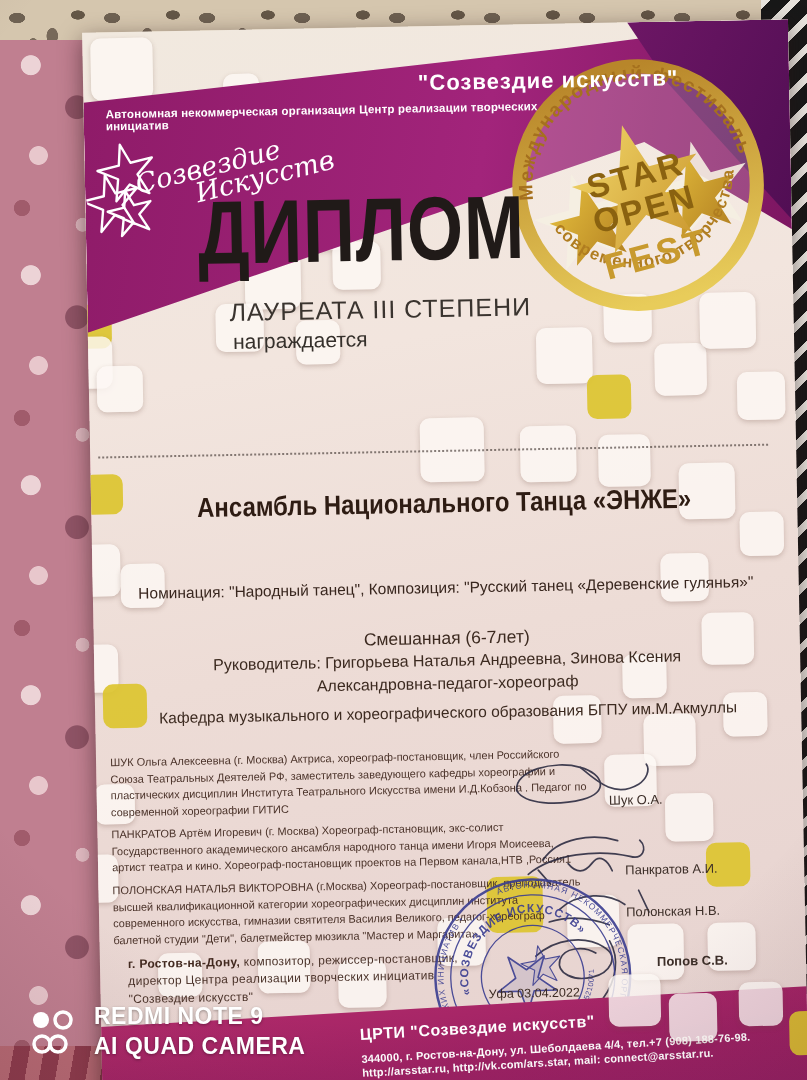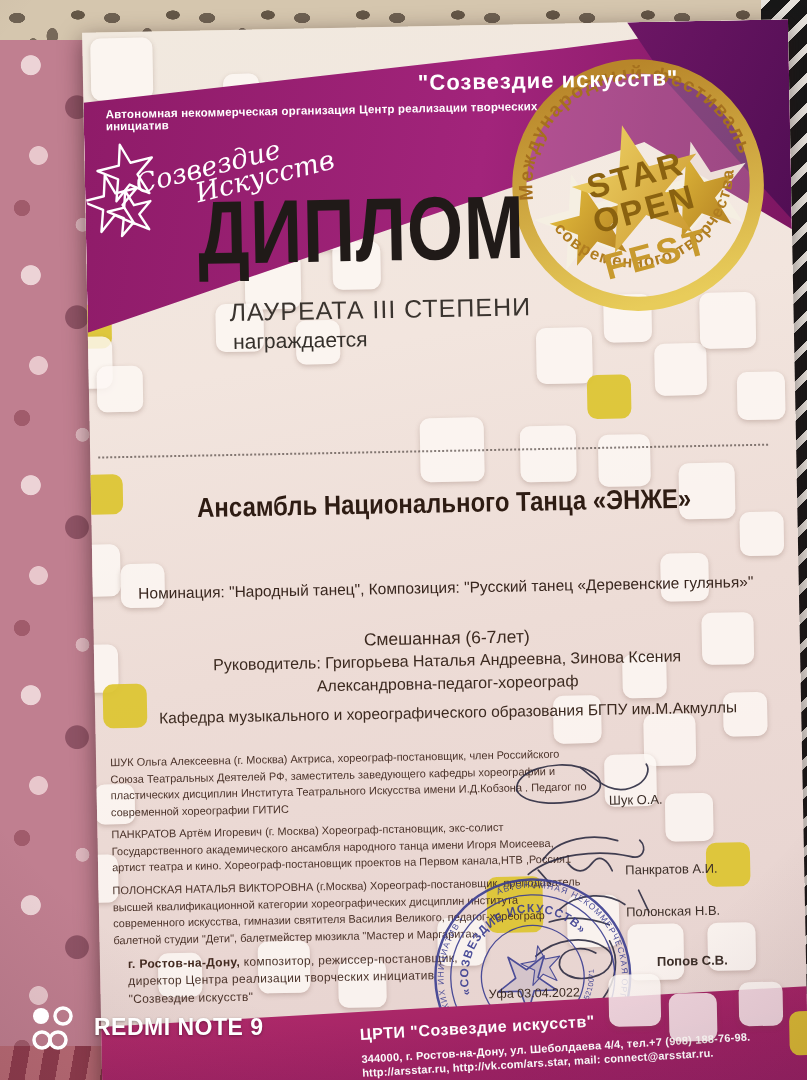--- a/index.html
+++ b/index.html
@@ -319,14 +319,15 @@
 
 <div class="watermark">
   <svg width="52" height="52" viewBox="0 0 52 52">
     <circle cx="13" cy="14" r="8" fill="#ffffff"></circle>
     <circle cx="35" cy="14" r="8" fill="none" stroke="#ffffff" stroke-width="3.5"></circle>
     <circle cx="14" cy="38" r="8" fill="none" stroke="#ffffff" stroke-width="3.5"></circle>
     <circle cx="30" cy="38" r="8" fill="none" stroke="#ffffff" stroke-width="3.5"></circle>
   </svg>
   <div class="wm-text">
     <div>REDMI NOTE 9</div>
+    <div>AI QUAD CAMERA</div>
   </div>
 </div>
 
 </body></html>

